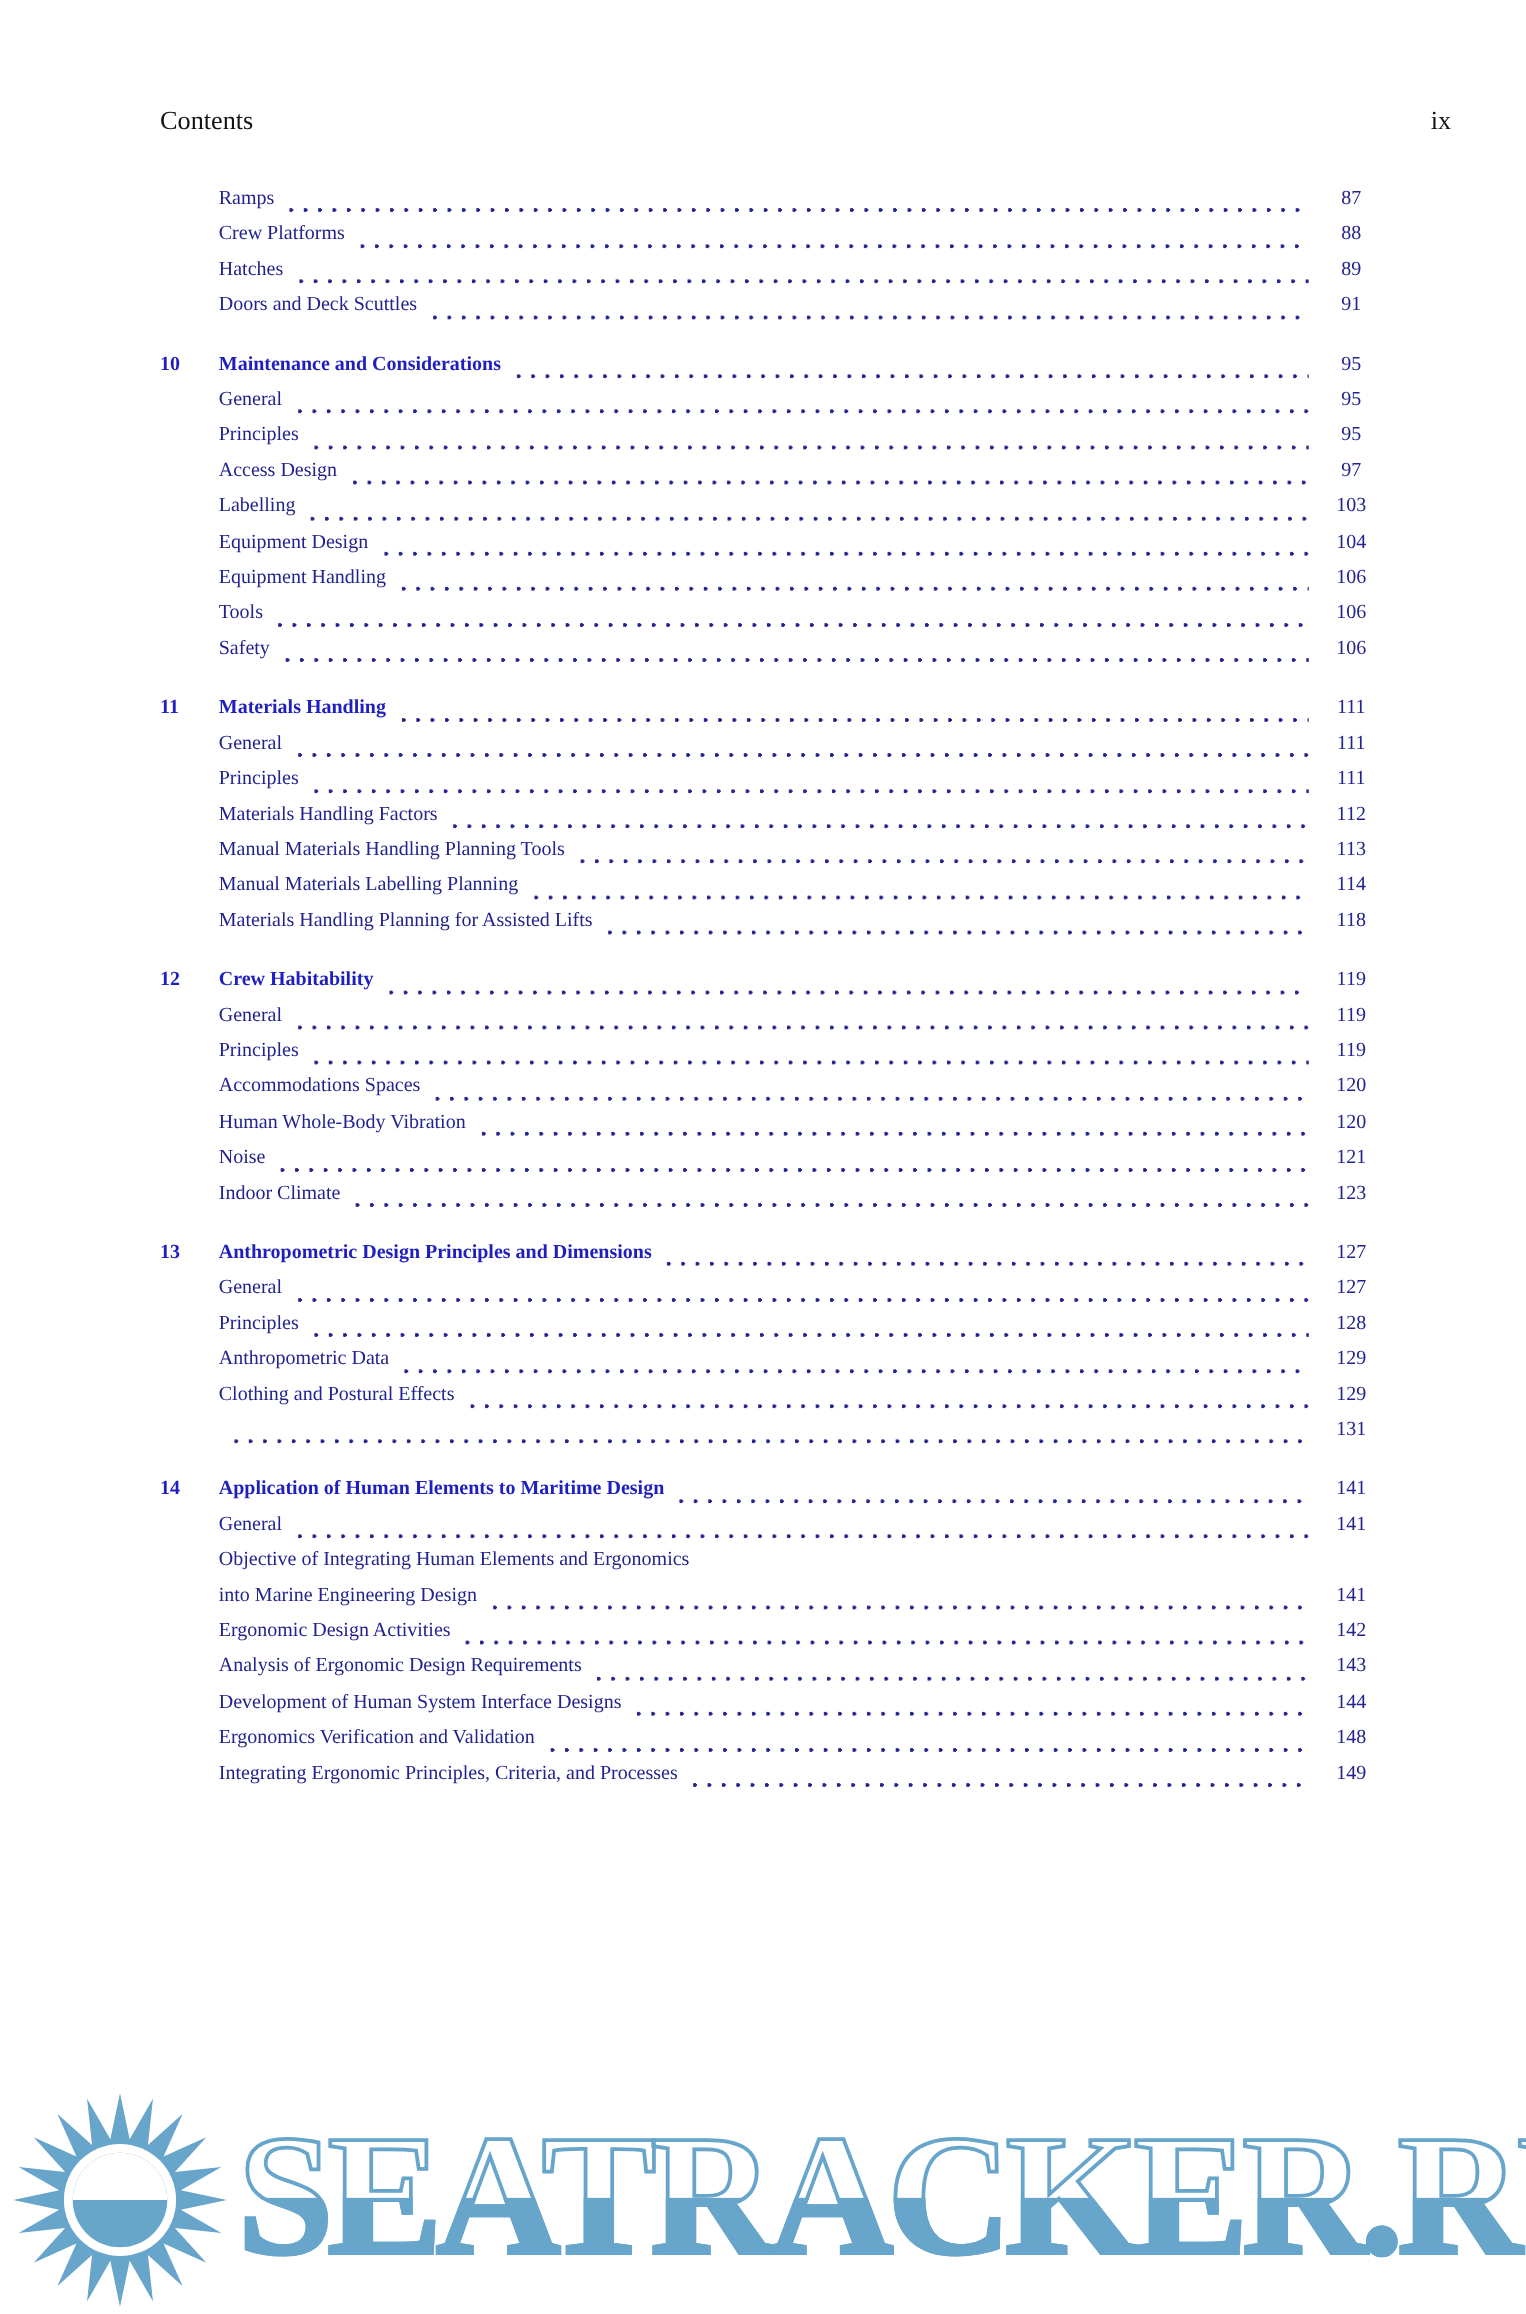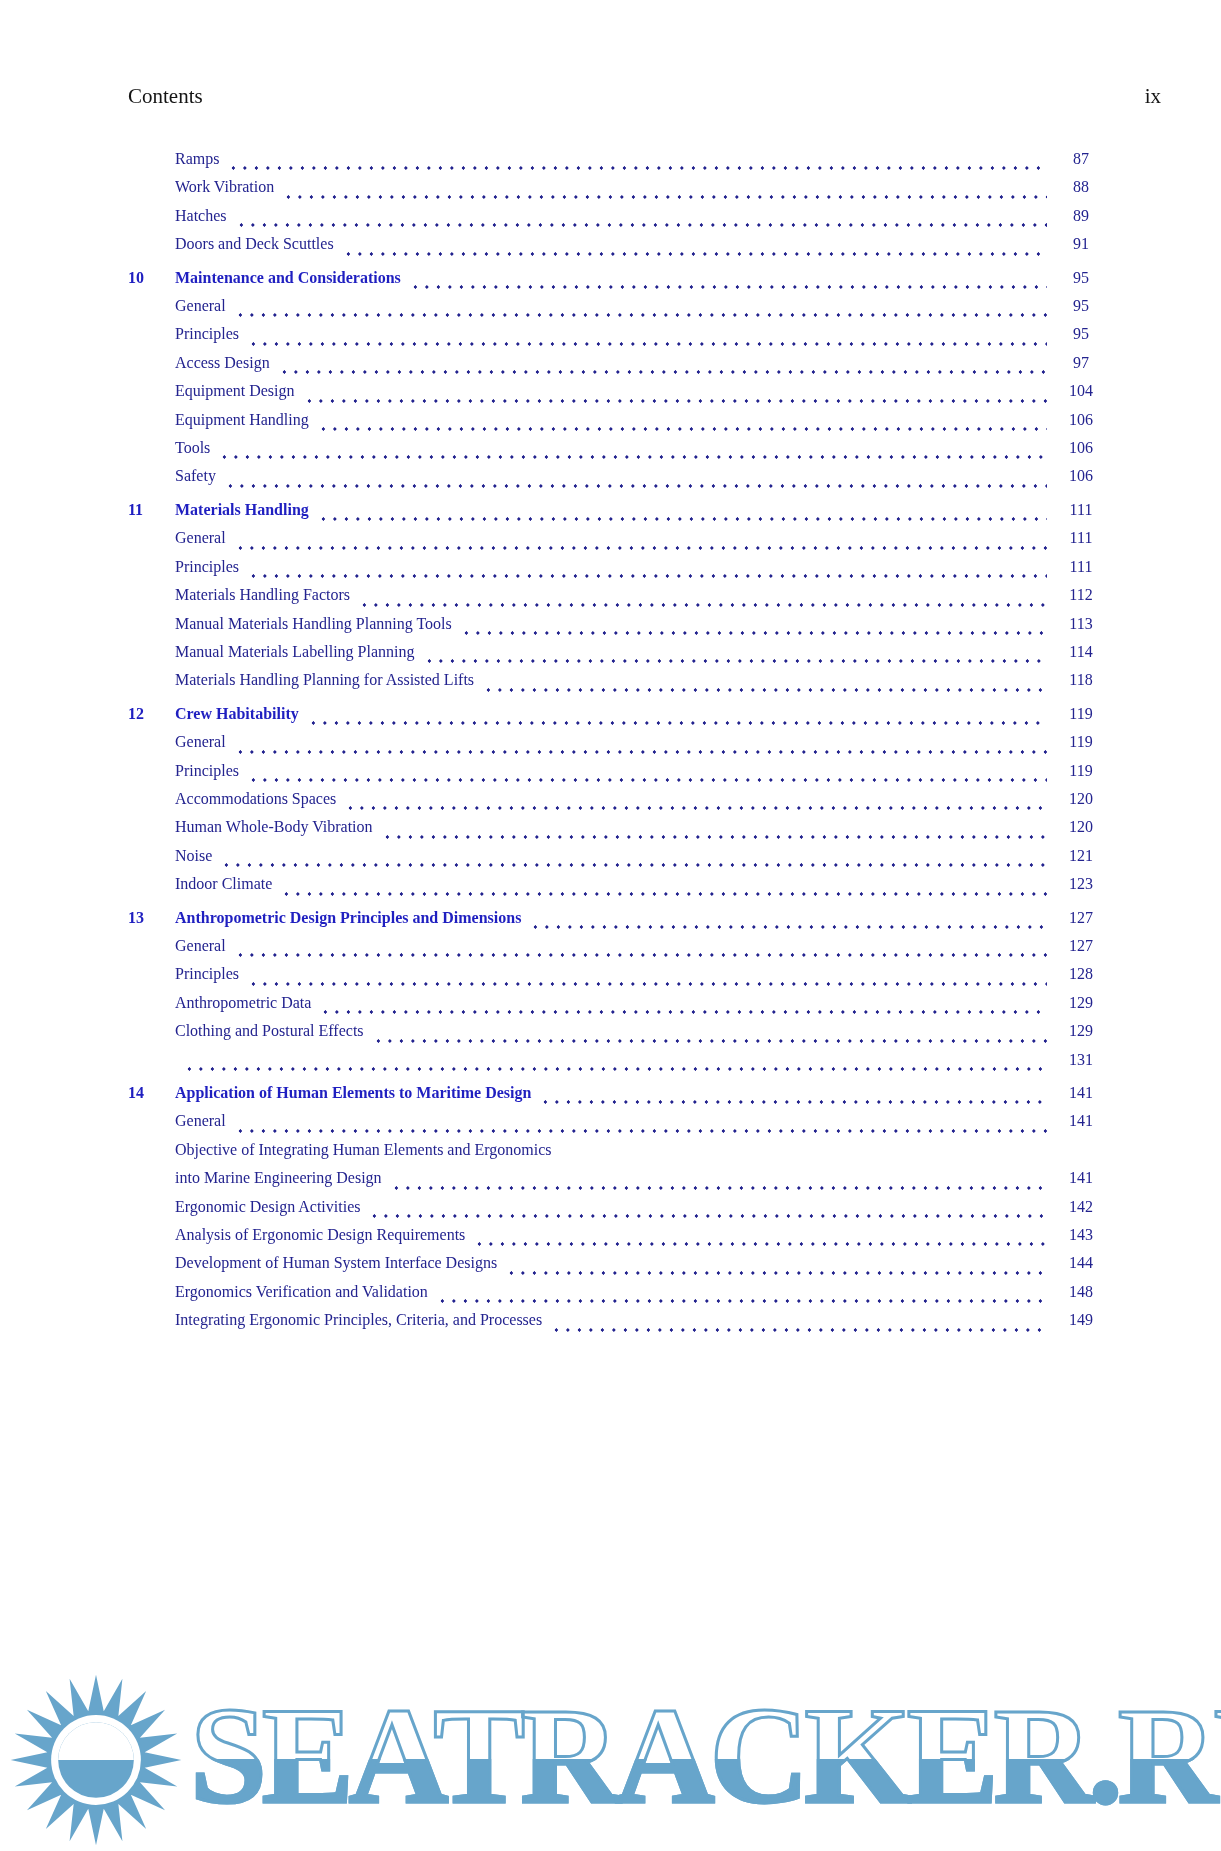--- a/index.html
+++ b/index.html
@@ -8,21 +8,21 @@
     width: 1221px; height: 1851px;
     position: relative; overflow: hidden;
     font-family: "Liberation Serif", "DejaVu Serif", serif;
   }
   .page-header {
     display: flex; justify-content: space-between; align-items: baseline;
     margin: 84px 60px 0 128px;
     font-size: 21px; color: var(--header, #141414);
   }
   .toc { margin: 36px 114px 0 128px; }
-  .toc-group + .toc-group { margin-top: 5px; }
+  .toc-group + .toc-group { margin-top: 19px; }
   .row {
     display: flex; align-items: baseline;
     font-size: 16px; line-height: 28.4px;
     color: var(--entry, #23238f);
     white-space: nowrap;
   }
   .row .num {
     flex: 0 0 47px; font-weight: bold; color: var(--chapter, #1f1fc0);
   }
   .row.chapter .title { font-weight: bold; color: var(--chapter, #1f1fc0); }
@@ -72,21 +72,21 @@
 <div class="toc">
     <div class="toc-group">
       <div class="row">
         <span class="num"></span>
         <span class="title">Ramps</span>
         <span class="leader"></span>
         <span class="pageno">87</span>
       </div>
       <div class="row">
         <span class="num"></span>
-        <span class="title">Work Vibration</span>
+        <span class="title">Crew Platforms</span>
         <span class="leader"></span>
         <span class="pageno">88</span>
       </div>
       <div class="row">
         <span class="num"></span>
         <span class="title">Hatches</span>
         <span class="leader"></span>
         <span class="pageno">89</span>
       </div>
       <div class="row">
@@ -113,20 +113,26 @@
         <span class="num"></span>
         <span class="title">Principles</span>
         <span class="leader"></span>
         <span class="pageno">95</span>
       </div>
       <div class="row">
         <span class="num"></span>
         <span class="title">Access Design</span>
         <span class="leader"></span>
         <span class="pageno">97</span>
+      </div>
+      <div class="row">
+        <span class="num"></span>
+        <span class="title">Labelling</span>
+        <span class="leader"></span>
+        <span class="pageno">103</span>
       </div>
       <div class="row">
         <span class="num"></span>
         <span class="title">Equipment Design</span>
         <span class="leader"></span>
         <span class="pageno">104</span>
       </div>
       <div class="row">
         <span class="num"></span>
         <span class="title">Equipment Handling</span>

